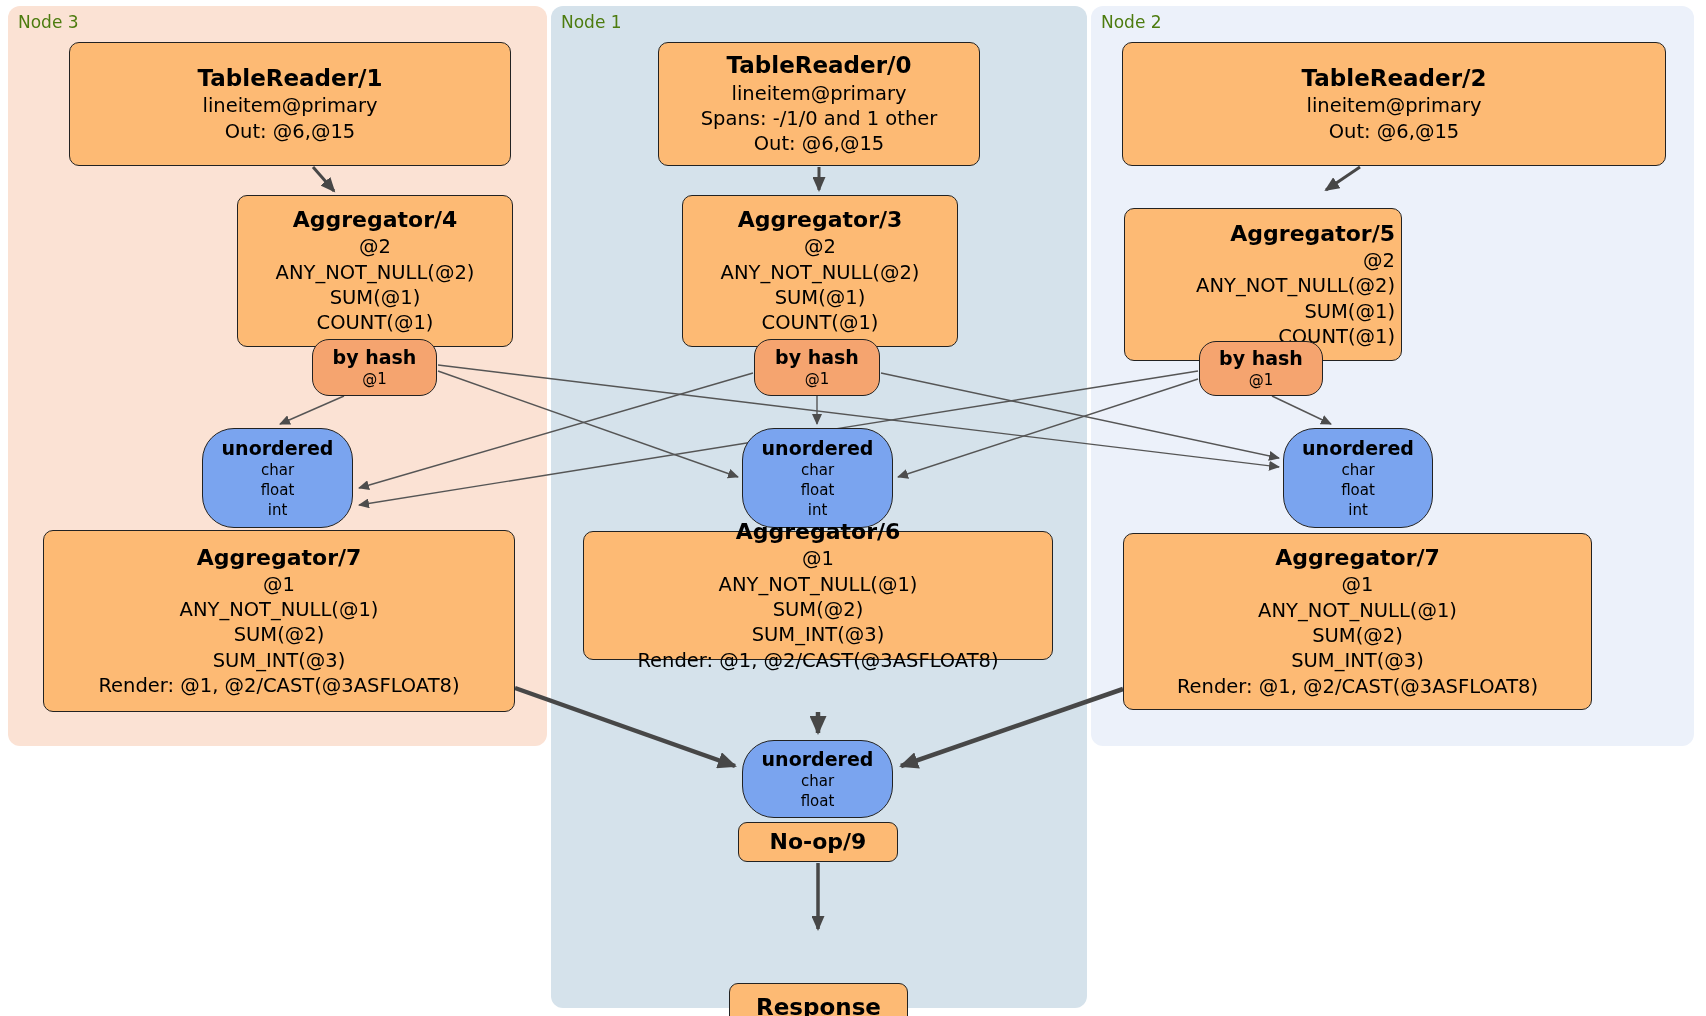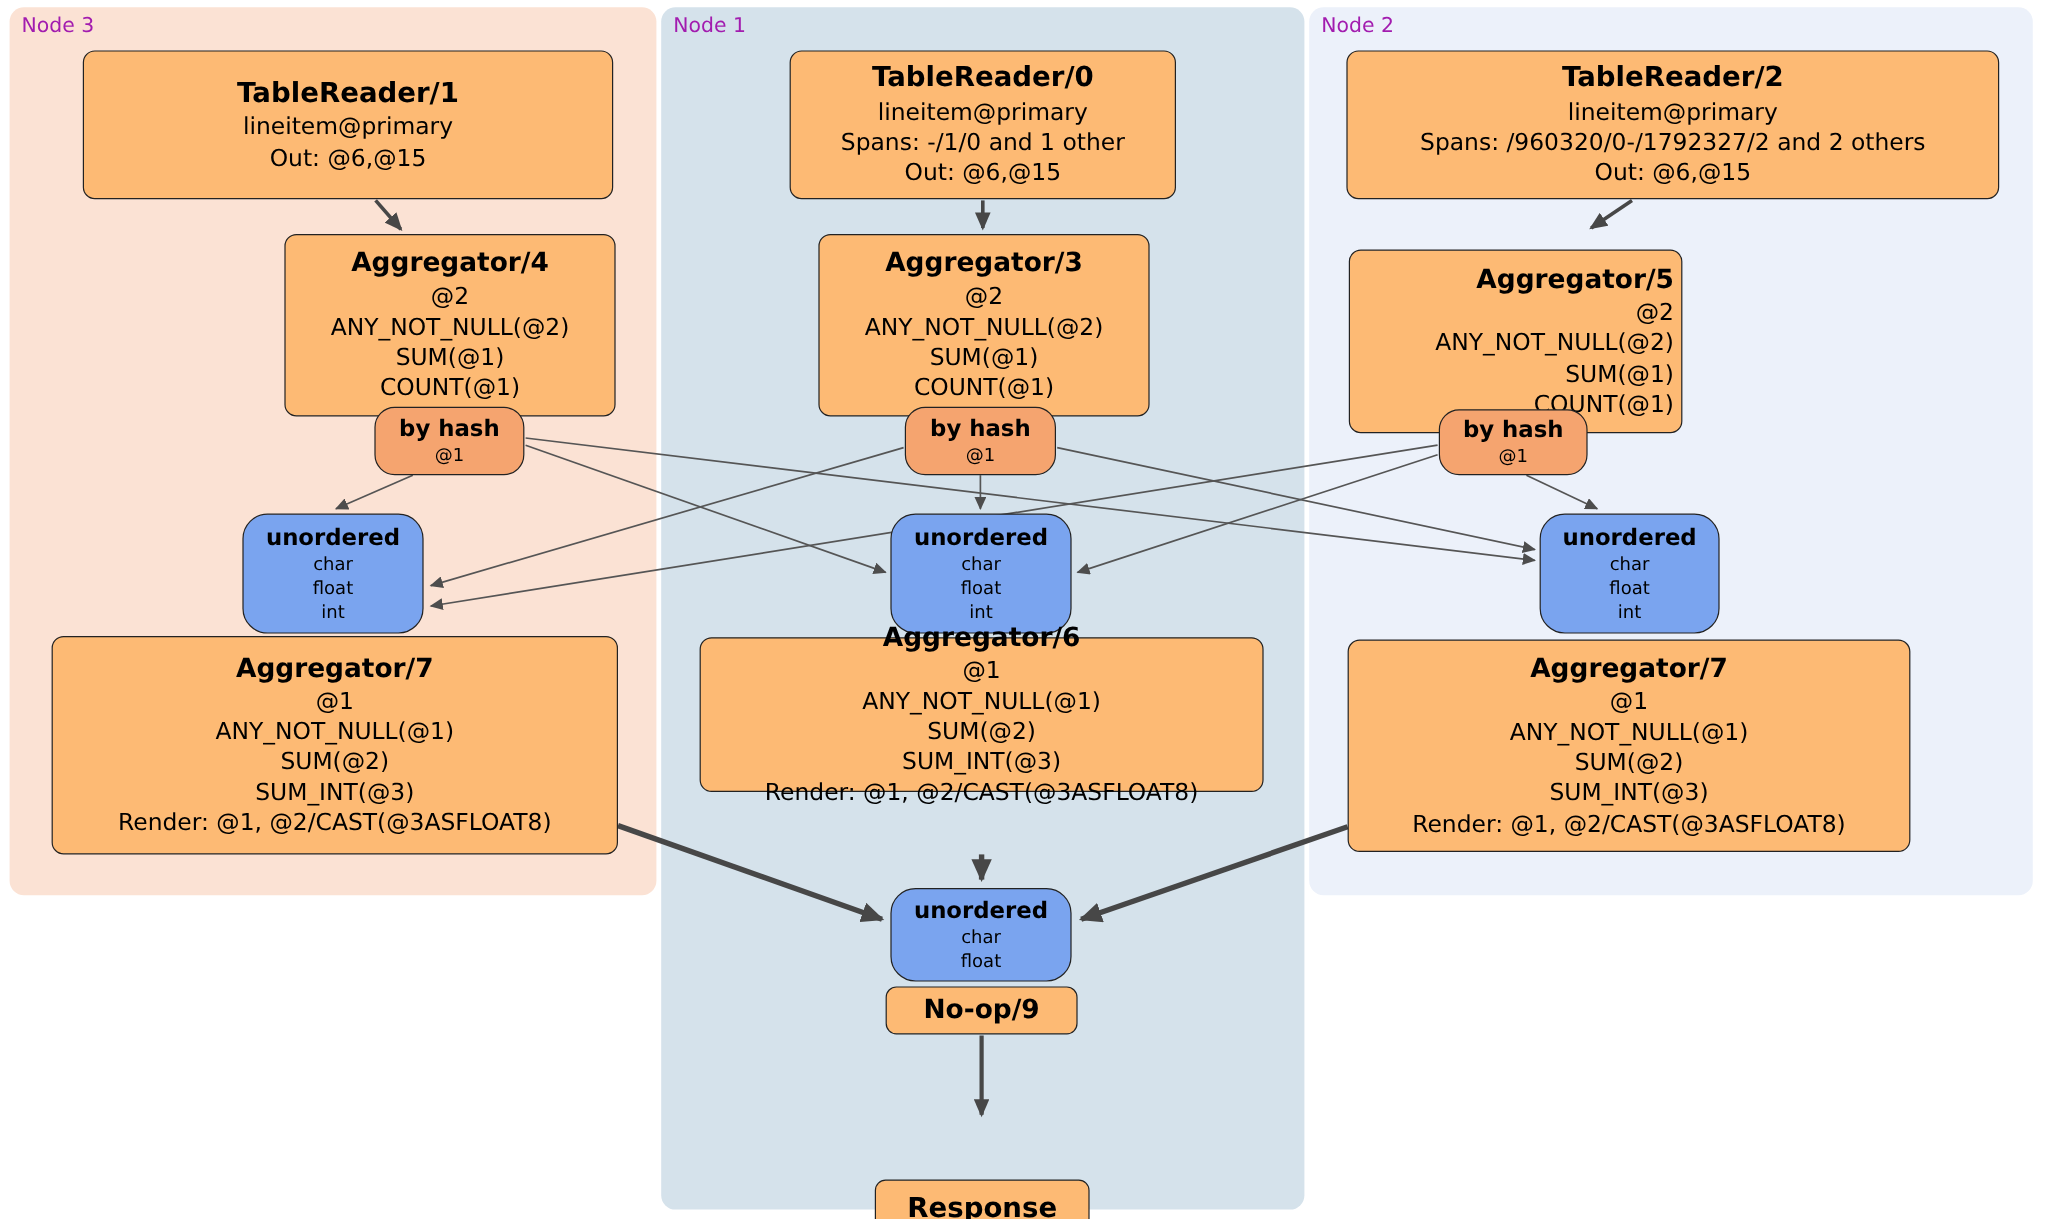--- a/index.html
+++ b/index.html
@@ -14,21 +14,21 @@
     overflow: hidden;
   }
   .panel {
     position: absolute;
     border-radius: 12px;
     z-index: 0;
   }
   .panel-label {
     position: absolute;
     font-size: 17px;
-    color: #a21caf;
+    color: #4d7c0f;
     z-index: 3;
   }
   .edges {
     position: absolute;
     left: 0; top: 0;
     z-index: 1;
     pointer-events: none;
   }
   .box {
     position: absolute;
@@ -48,21 +48,21 @@
   .proc-big .title { font-size: 23px; }
   .router {
     background: #f5a46f;
     border-radius: 17px;
     border: 1.4px solid #222;
   }
   .router .title { font-size: 19px; line-height: 1.25; }
   .router .line  { font-size: 15px; line-height: 1.25; }
   .sync {
     background: #7aa4ef;
-    border-radius: 21px;
+    border-radius: 32px;
     border: 1.4px solid #222;
   }
   .sync .title { font-size: 19px; line-height: 1.3; }
   .sync .line  { font-size: 15px; line-height: 1.34; }
   .small-box { border-radius: 9px; }
 </style>
 </head>
 <body>
 
 <div class="canvas">
@@ -176,21 +176,20 @@
     <div class="line">@1</div>
     <div class="line">ANY_NOT_NULL(@1)</div>
     <div class="line">SUM(@2)</div>
     <div class="line">SUM_INT(@3)</div>
     <div class="line">Render: @1, @2/CAST(@3ASFLOAT8)</div>
   </div>
 
   <div class="box proc-big" style="left:1122px; top:42px; width:544px; height:124px;">
     <div class="title">TableReader/2</div>
     <div class="line">lineitem@primary</div>
-    <div class="line">Spans: /960320/0-/1792327/2 and 2 others</div>
     <div class="line">Out: @6,@15</div>
   </div>
 
   <div class="box" style="left:1124px; top:208px; width:278px; height:153px;align-items:flex-end;">
     <div class="title">Aggregator/5</div>
     <div class="line">@2</div>
     <div class="line">ANY_NOT_NULL(@2)</div>
     <div class="line">SUM(@1)</div>
     <div class="line">COUNT(@1)</div>
   </div>

